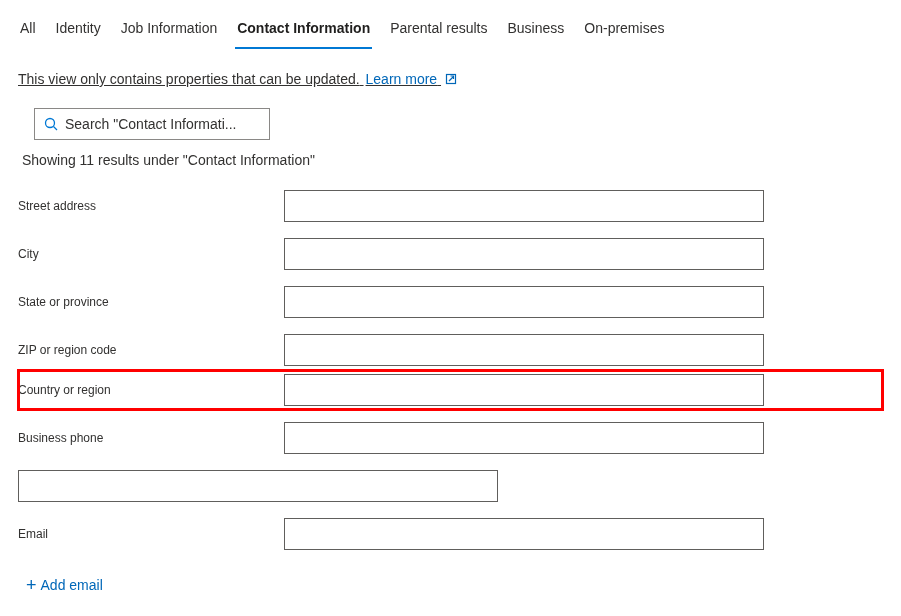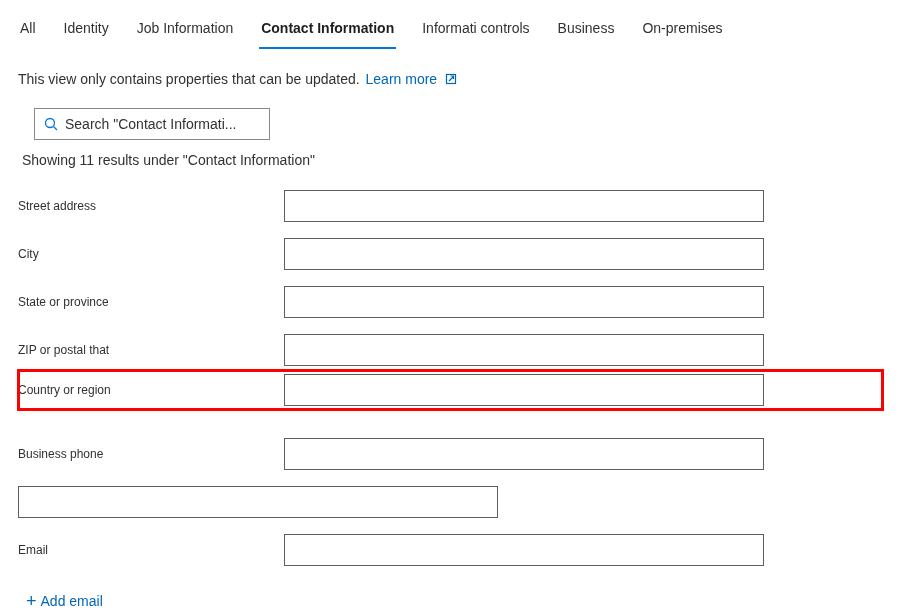--- a/index.html
+++ b/index.html
@@ -5,21 +5,21 @@
     * { box-sizing: border-box; margin: 0; padding: 0; }
     body {
       font-family: "Segoe UI", -apple-system, BlinkMacSystemFont, sans-serif;
       font-size: 14px;
       color: #323130;
       background: #fff;
       padding: 10px 18px;
     }
     .tabs {
       display: flex;
-      gap: 24px;
+      gap: 16px;
       border-bottom: 1px solid transparent;
       margin-bottom: 22px;
     }
     .tab {
       padding: 10px 2px 12px 2px;
       cursor: pointer;
       color: #323130;
       font-size: 14px;
       position: relative;
     }
@@ -31,20 +31,21 @@
       content: "";
       position: absolute;
       left: 0; right: 0; bottom: -1px;
       height: 2px;
       background: #0078d4;
     }
     .info-line {
       font-size: 14px;
       color: #323130;
       margin-bottom: 20px;
+      text-decoration: underline;
     }
     .learn-more {
       color: #0067b8;
       text-decoration: none;
       margin-left: 2px;
     }
     .ext-icon {
       margin-left: 4px;
       vertical-align: middle;
     }
@@ -102,21 +103,21 @@
       border: 1px solid #605e5c;
       padding: 4px 8px;
       outline: none;
       font-size: 14px;
       background: #fff;
     }
     .highlight-row {
       outline: 3px solid #f00;
       outline-offset: -2px;
       padding-right: 8px;
-      margin-bottom: 16px;
+      margin-bottom: 0;
     }
     .add-link {
       color: #0067b8;
       display: inline-flex;
       align-items: center;
       gap: 4px;
       cursor: pointer;
       margin-left: 8px;
       margin-top: 6px;
     }
@@ -128,21 +129,21 @@
     .form-gap { height: 8px; }
   </style>
 </head>
 <body>
 
 <div class="tabs">
   <div class="tab">All</div>
   <div class="tab">Identity</div>
   <div class="tab">Job Information</div>
   <div class="tab active">Contact Information</div>
-  <div class="tab">Informati controls</div>
+  <div class="tab">Parental results</div>
   <div class="tab">Business</div>
   <div class="tab">On-premises</div>
 </div>
 
 <div class="info-line">
   <span>This view only contains properties that can be updated.</span>
   <a href="#" class="learn-more">
     <span>Learn more</span>
     <span class="ext-icon">
       <svg width="12" height="12" viewBox="0 0 12 12" fill="none" stroke="#0067b8" stroke-width="1.2">
@@ -178,21 +179,21 @@
 </div>
 <div class="form-gap"></div>
 
 <div class="form-row">
   <div class="form-label">State or province</div>
   <div class="form-input-cell"><input class="text-input" type="text" value="" style=""></div>
 </div>
 <div class="form-gap"></div>
 
 <div class="form-row">
-  <div class="form-label">ZIP or postal that</div>
+  <div class="form-label">ZIP or region code</div>
   <div class="form-input-cell"><input class="text-input" type="text" value="" style=""></div>
 </div>
 
 <div class="form-row highlight-row">
   <div class="form-label">Country or region</div>
   <div class="form-input-cell"><input class="text-input" type="text" value="" style=""></div>
 </div>
 <div class="form-gap"></div>
 
 <div class="form-row">

